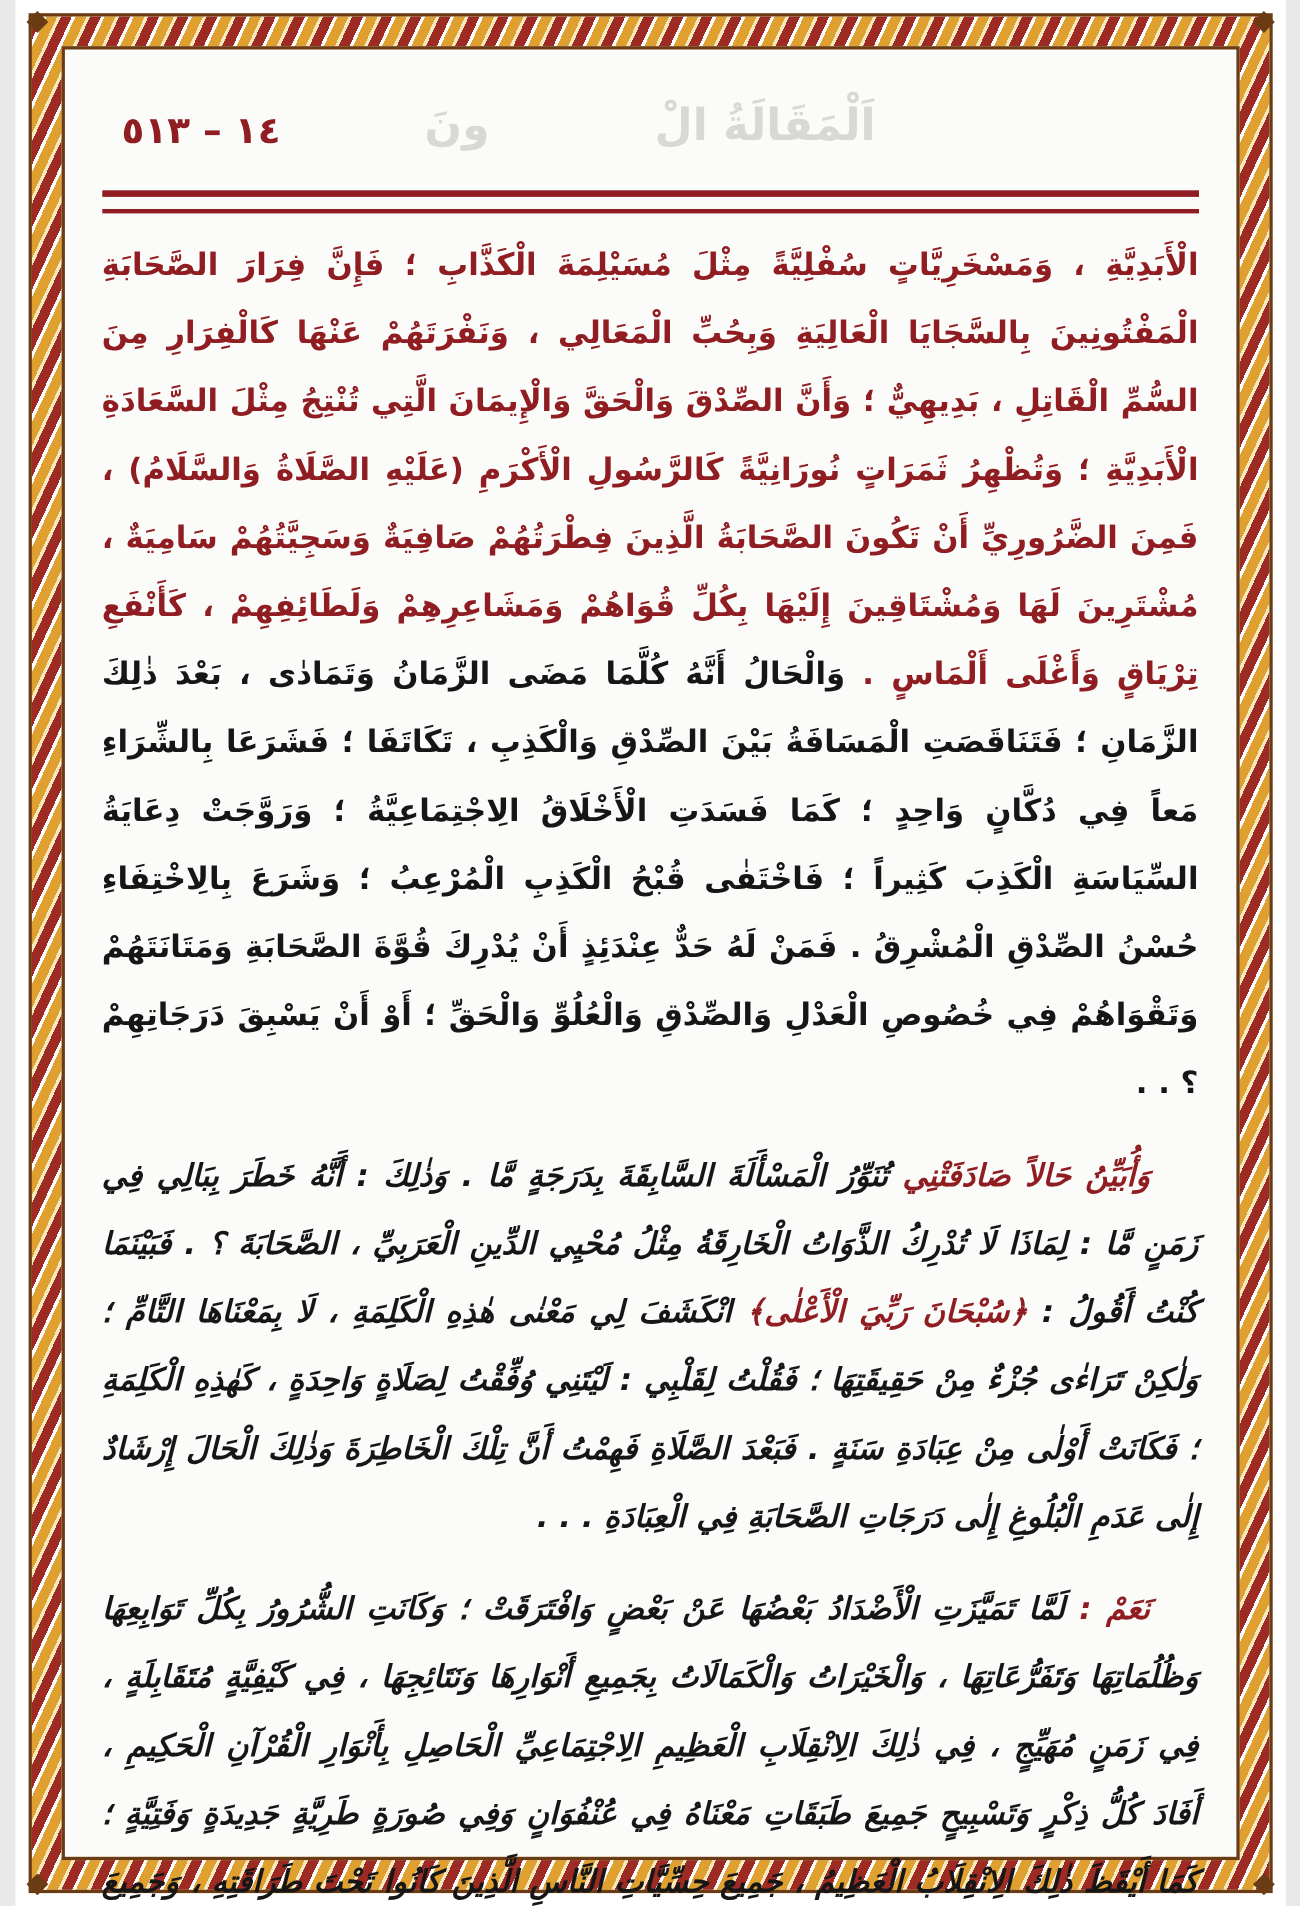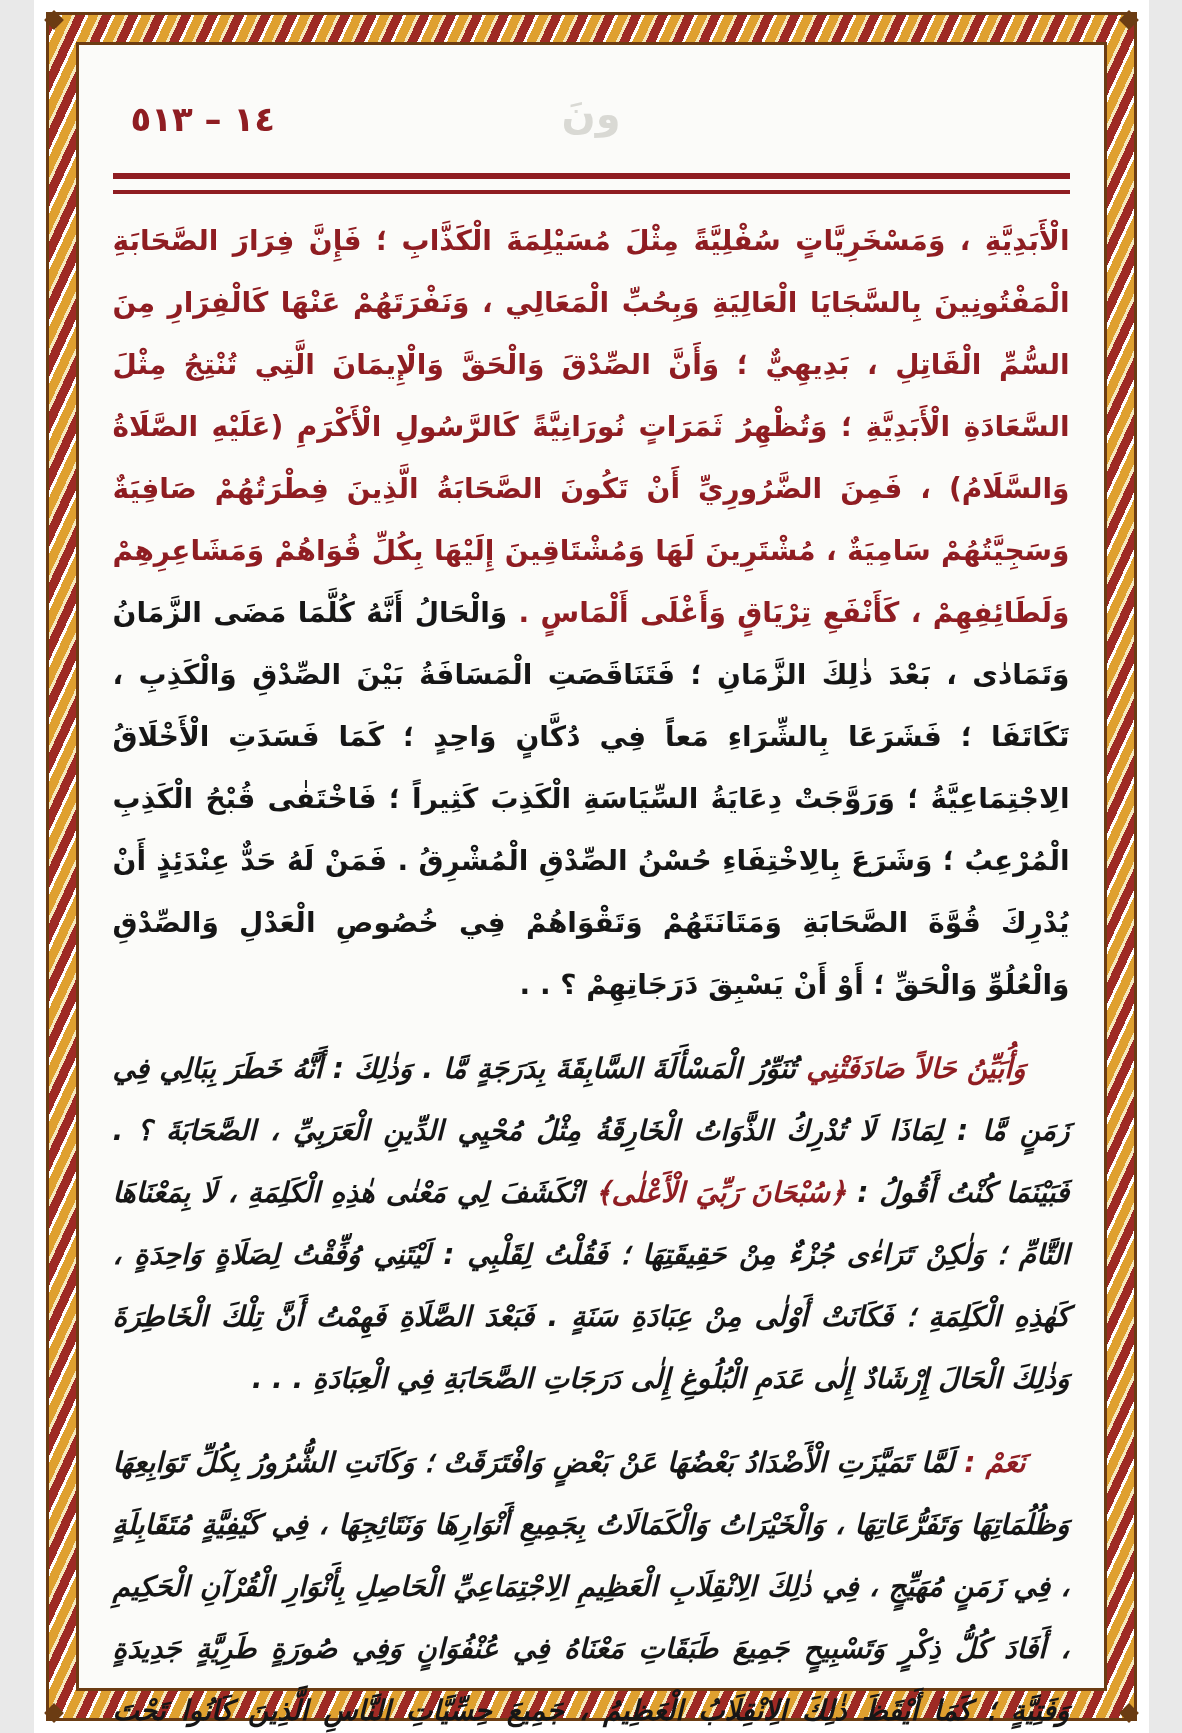--- a/index.html
+++ b/index.html
@@ -3,20 +3,21 @@
 <meta charset="utf-8">
 <style>
   html,body{margin:0;padding:0;background:#e9e9e9;}
   .page{
     position:relative;
     width:1115px;height:1733px;
     margin:0 auto;
     background:#ffffff;
     font-family:"DejaVu Sans", sans-serif;
     overflow:hidden;
+    padding-left:40px;
   }
   
   .chain-ring{
     position:absolute;inset:12px;
     border:3px solid var(--frame-brown,#6b3c13);
     background:repeating-linear-gradient(115deg,
       var(--chain-red,#9e2a24) 0 9px,
       #ffffff 9px 12px,
       var(--chain-gold,#dfa02f) 12px 21px,
       var(--chain-cream,#f5e9bd) 21px 24px);
@@ -86,20 +87,21 @@
     <div class="corner c-bl"></div>
     <div class="corner c-br"></div>
   </div>
 
   <div class="content">
 
     <div class="header">
       <div class="page-label">١٤ – ٥١٣</div>
       <div class="title-wrap">
         <div class="watermark">
+          <span>اَلْمَقَالَةُ الْ</span>
           <span>ونَ</span>
         </div>
       </div>
     </div>
 
     <div class="rule"></div>
 
     <div class="body" id="body-text">
         <p><span class="seg-red">الْأَبَدِيَّةِ ، وَمَسْخَرِيَّاتٍ سُفْلِيَّةً مِثْلَ مُسَيْلِمَةَ الْكَذَّابِ ؛ فَإِنَّ فِرَارَ الصَّحَابَةِ الْمَفْتُونِينَ بِالسَّجَايَا الْعَالِيَةِ وَبِحُبِّ الْمَعَالِي ، وَنَفْرَتَهُمْ عَنْهَا كَالْفِرَارِ مِنَ السُّمِّ الْقَاتِلِ ، بَدِيهِيٌّ ؛ وَأَنَّ الصِّدْقَ وَالْحَقَّ وَالْإِيمَانَ الَّتِي تُنْتِجُ مِثْلَ السَّعَادَةِ الْأَبَدِيَّةِ ؛ وَتُظْهِرُ ثَمَرَاتٍ نُورَانِيَّةً كَالرَّسُولِ الْأَكْرَمِ (عَلَيْهِ الصَّلَاةُ وَالسَّلَامُ) ، فَمِنَ الضَّرُورِيِّ أَنْ تَكُونَ الصَّحَابَةُ الَّذِينَ فِطْرَتُهُمْ صَافِيَةٌ وَسَجِيَّتُهُمْ سَامِيَةٌ ، مُشْتَرِينَ لَهَا وَمُشْتَاقِينَ إِلَيْهَا بِكُلِّ قُوَاهُمْ وَمَشَاعِرِهِمْ وَلَطَائِفِهِمْ ، كَأَنْفَعِ تِرْيَاقٍ وَأَغْلَى أَلْمَاسٍ . </span><span class="seg-black">وَالْحَالُ أَنَّهُ كُلَّمَا مَضَى الزَّمَانُ وَتَمَادٰى ، بَعْدَ ذٰلِكَ الزَّمَانِ ؛ فَتَنَاقَصَتِ الْمَسَافَةُ بَيْنَ الصِّدْقِ وَالْكَذِبِ ، تَكَاتَفَا ؛ فَشَرَعَا بِالشِّرَاءِ مَعاً فِي دُكَّانٍ وَاحِدٍ ؛ كَمَا فَسَدَتِ الْأَخْلَاقُ الِاجْتِمَاعِيَّةُ ؛ وَرَوَّجَتْ دِعَايَةُ السِّيَاسَةِ الْكَذِبَ كَثِيراً ؛ فَاخْتَفٰى قُبْحُ الْكَذِبِ الْمُرْعِبُ ؛ وَشَرَعَ بِالِاخْتِفَاءِ حُسْنُ الصِّدْقِ الْمُشْرِقُ . فَمَنْ لَهُ حَدٌّ عِنْدَئِذٍ أَنْ يُدْرِكَ قُوَّةَ الصَّحَابَةِ وَمَتَانَتَهُمْ وَتَقْوَاهُمْ فِي خُصُوصِ الْعَدْلِ وَالصِّدْقِ وَالْعُلُوِّ وَالْحَقِّ ؛ أَوْ أَنْ يَسْبِقَ دَرَجَاتِهِمْ ؟ . .</span></p>
         <p class="indent"><span class="seg-red">وَأُبَيِّنُ حَالاً صَادَفَتْنِي </span><span class="seg-black">تُنَوِّرُ الْمَسْأَلَةَ السَّابِقَةَ بِدَرَجَةٍ مَّا . وَذٰلِكَ : أَنَّهُ خَطَرَ بِبَالِي فِي زَمَنٍ مَّا : لِمَاذَا لَا تُدْرِكُ الذَّوَاتُ الْخَارِقَةُ مِثْلُ مُحْيِي الدِّينِ الْعَرَبِيِّ ، الصَّحَابَةَ ؟ . فَبَيْنَمَا كُنْتُ أَقُولُ : </span><span class="seg-red">﴿سُبْحَانَ رَبِّيَ الْأَعْلٰى﴾</span><span class="seg-black"> انْكَشَفَ لِي مَعْنٰى هٰذِهِ الْكَلِمَةِ ، لَا بِمَعْنَاهَا التَّامِّ ؛ وَلٰكِنْ تَرَاءٰى جُزْءٌ مِنْ حَقِيقَتِهَا ؛ فَقُلْتُ لِقَلْبِي : لَيْتَنِي وُفِّقْتُ لِصَلَاةٍ وَاحِدَةٍ ، كَهٰذِهِ الْكَلِمَةِ ؛ فَكَانَتْ أَوْلٰى مِنْ عِبَادَةِ سَنَةٍ . فَبَعْدَ الصَّلَاةِ فَهِمْتُ أَنَّ تِلْكَ الْخَاطِرَةَ وَذٰلِكَ الْحَالَ إِرْشَادٌ إِلٰى عَدَمِ الْبُلُوغِ إِلٰى دَرَجَاتِ الصَّحَابَةِ فِي الْعِبَادَةِ . . .</span></p>

